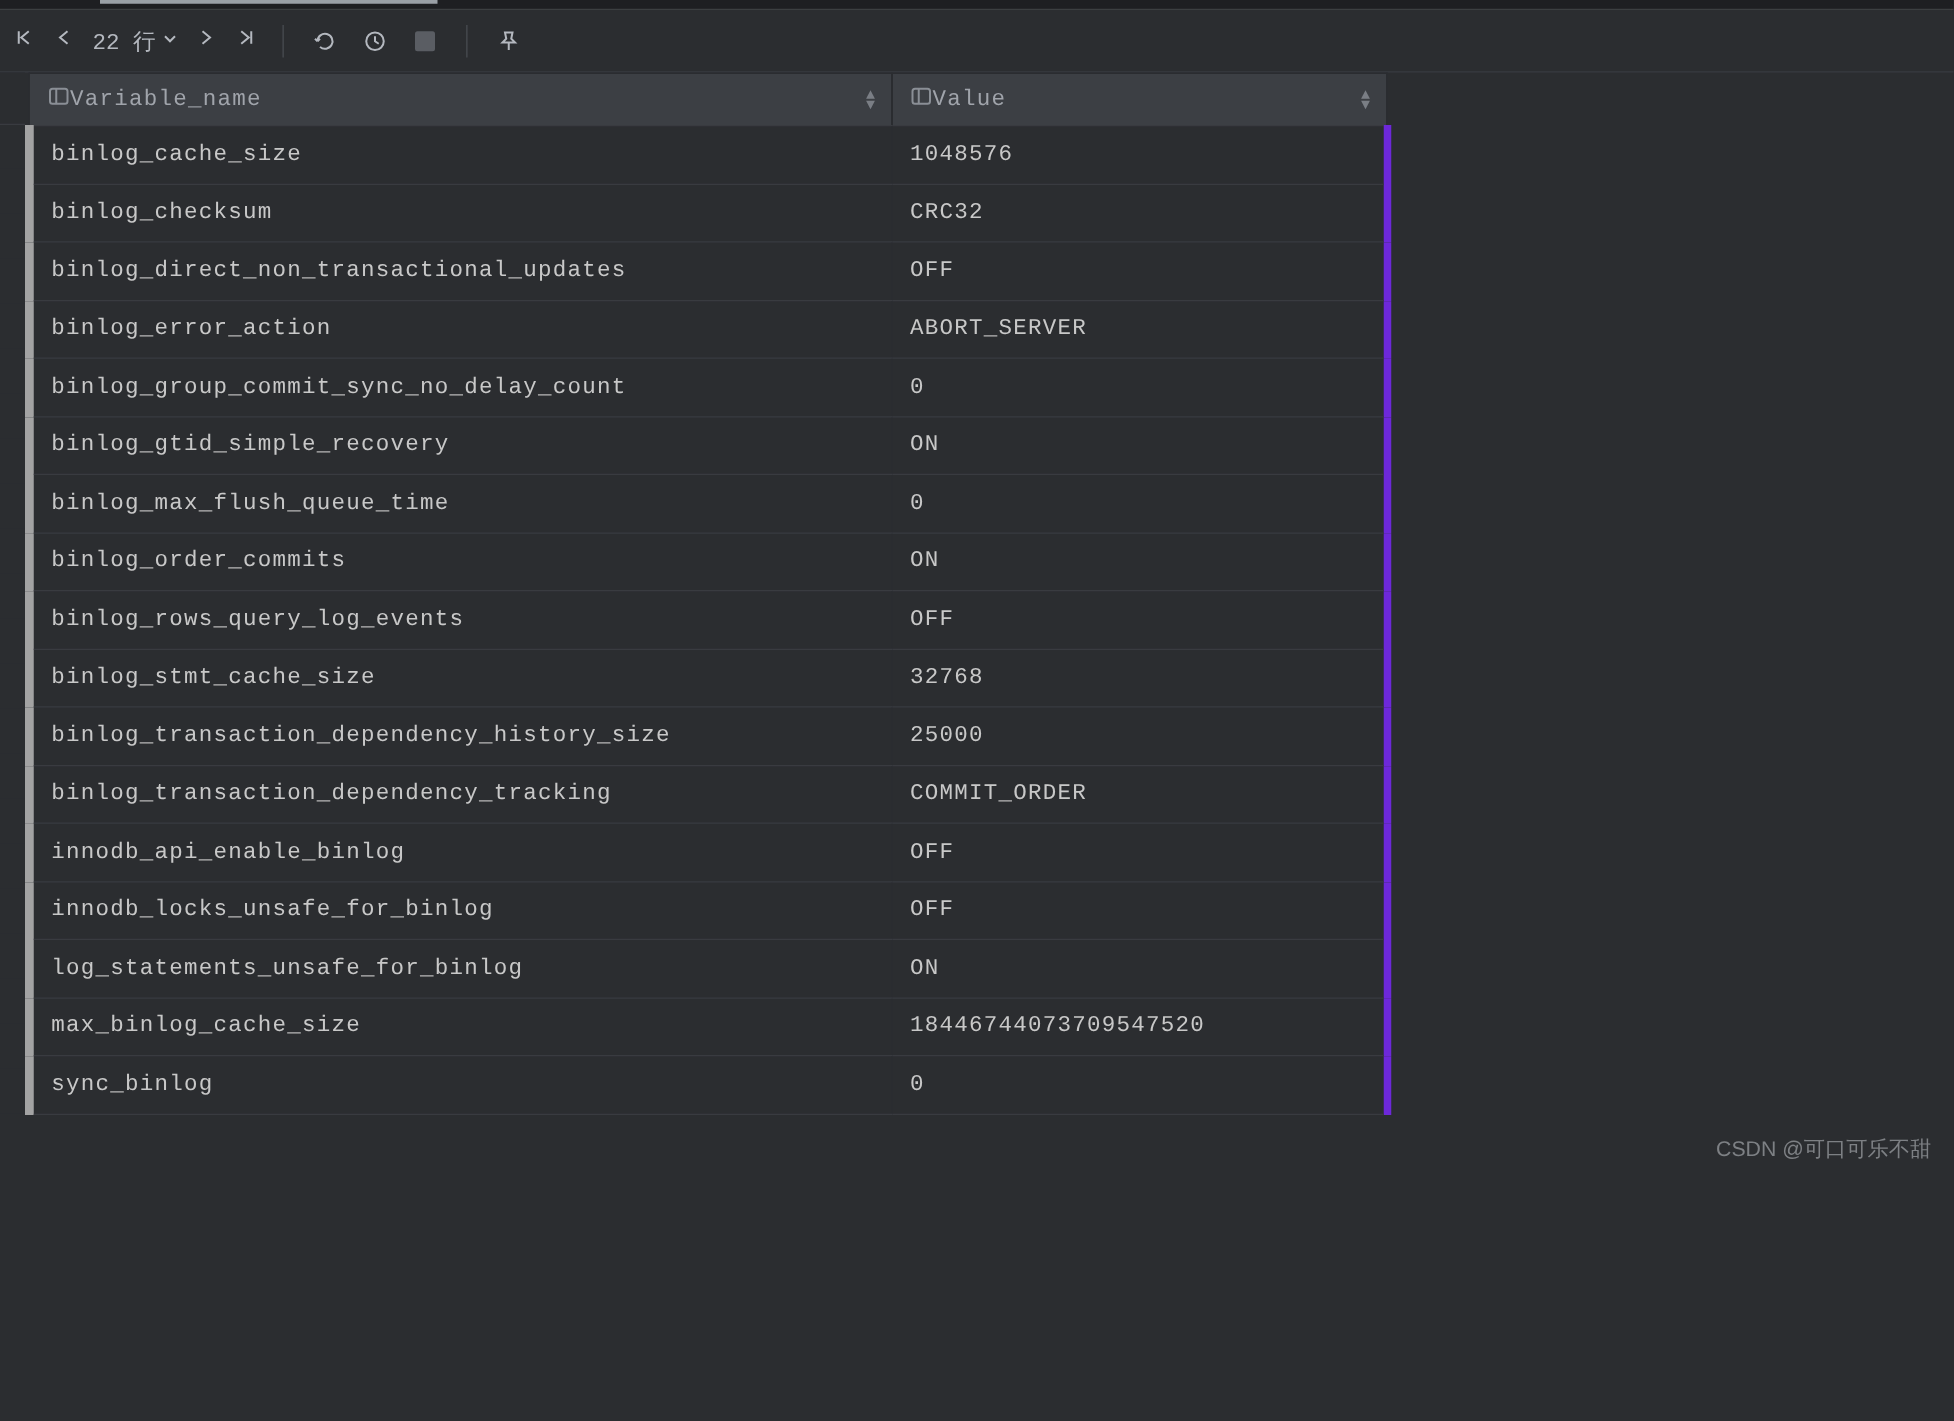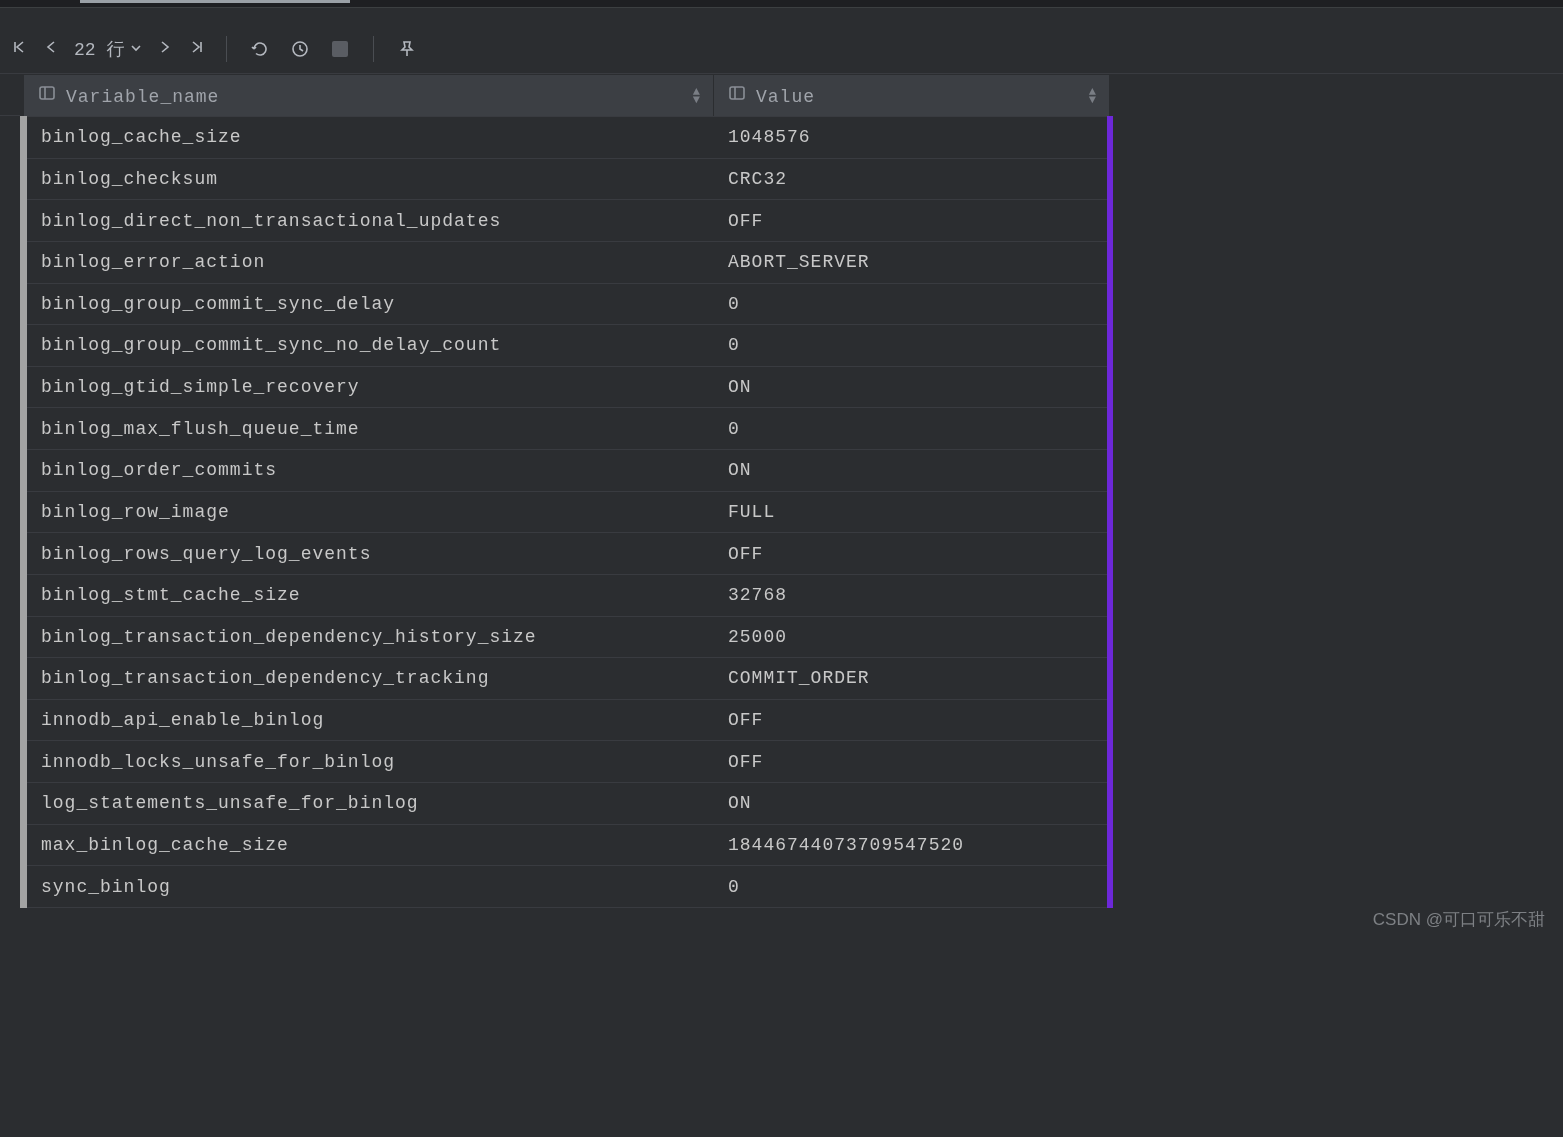--- a/index.html
+++ b/index.html
@@ -28,21 +28,20 @@
   }
   .toolbar {
     height: 50px;
     background: #2b2d30;
     border-bottom: 1px solid #393b40;
     display: flex;
     align-items: center;
     padding: 0 10px;
     gap: 14px;
     color: #9aa0a6;
-    margin-top: 16px;
   }
   .toolbar .nav-arrow {
     width: 18px;
     text-align: center;
     cursor: pointer;
     color: #6f737a;
     font-size: 18px;
     user-select: none;
   }
   .toolbar .row-count {
@@ -113,22 +112,22 @@
     text-align: left;
     padding: 8px 14px;
     height: 42px;
     border: 1px solid #2b2d30;
     border-bottom: 1px solid #393b40;
     position: relative;
     letter-spacing: 1px;
   }
   table.data th .colhead {
     display: flex;
-    align-items: flex-end;
-    gap: 10px;
+    align-items: center;
+    gap: 0;
   }
   table.data th .sort {
     position: absolute;
     right: 12px;
     top: 50%;
     transform: translateY(-50%);
     color: #7a7e85;
     font-size: 12px;
     line-height: 8px;
   }
@@ -288,42 +287,34 @@
         </tr>
         <tr>
           <td class="col-name">binlog_direct_non_transactional_updates</td>
           <td class="col-value">OFF</td>
         </tr>
         <tr>
           <td class="col-name">binlog_error_action</td>
           <td class="col-value">ABORT_SERVER</td>
         </tr>
         <tr>
-          <td class="col-name">binlog_group_commit_sync_delay</td>
-          <td class="col-value">0</td>
-        </tr>
-        <tr>
           <td class="col-name">binlog_group_commit_sync_no_delay_count</td>
           <td class="col-value">0</td>
         </tr>
         <tr>
           <td class="col-name">binlog_gtid_simple_recovery</td>
           <td class="col-value">ON</td>
         </tr>
         <tr>
           <td class="col-name">binlog_max_flush_queue_time</td>
           <td class="col-value">0</td>
         </tr>
         <tr>
           <td class="col-name">binlog_order_commits</td>
           <td class="col-value">ON</td>
-        </tr>
-        <tr>
-          <td class="col-name">binlog_row_image</td>
-          <td class="col-value">FULL</td>
         </tr>
         <tr>
           <td class="col-name">binlog_rows_query_log_events</td>
           <td class="col-value">OFF</td>
         </tr>
         <tr>
           <td class="col-name">binlog_stmt_cache_size</td>
           <td class="col-value">32768</td>
         </tr>
         <tr>

